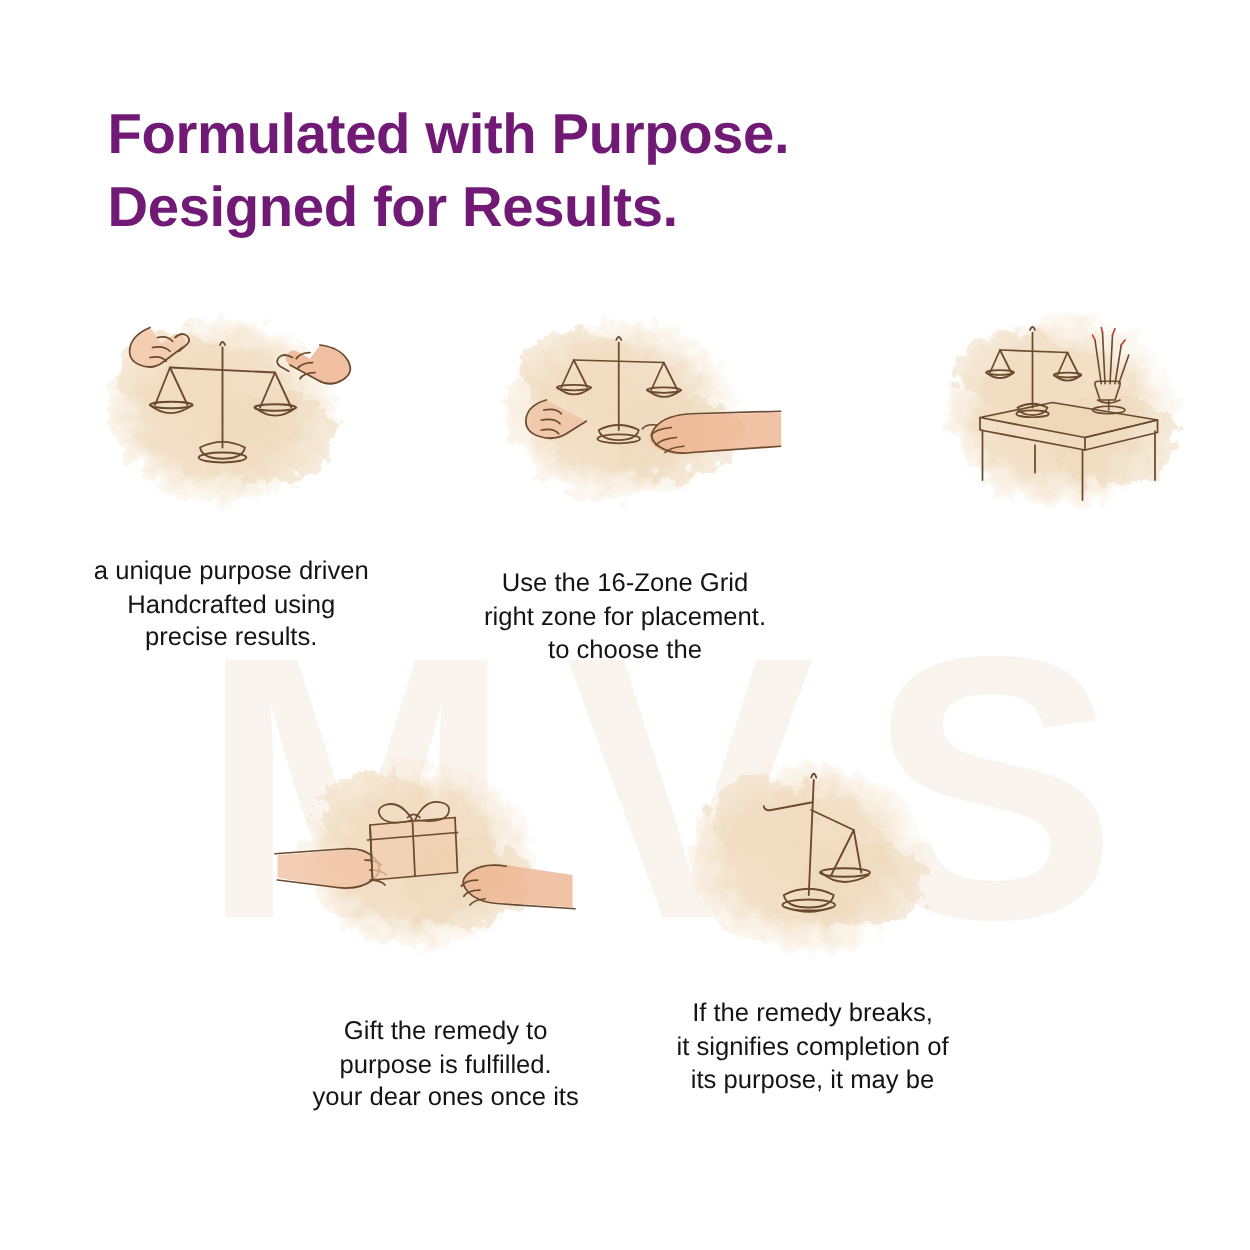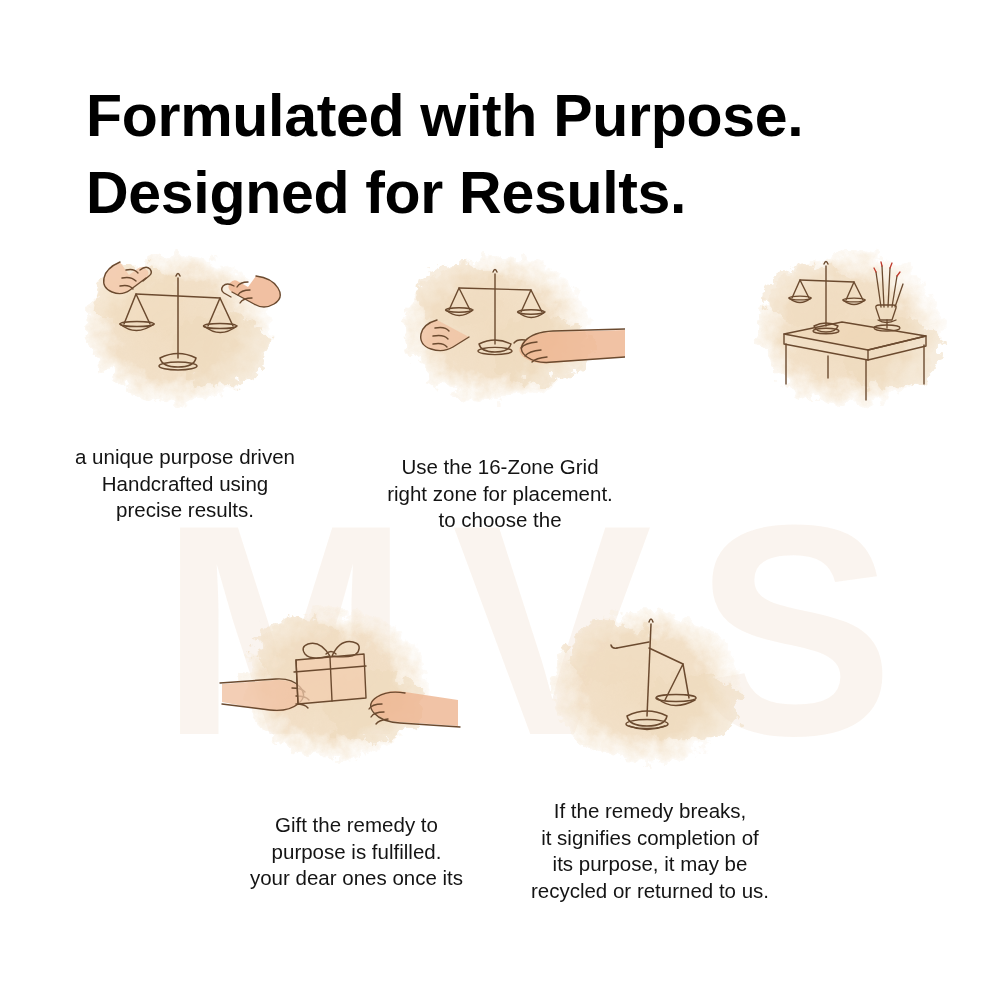--- a/index.html
+++ b/index.html
@@ -41,22 +41,22 @@
     user-select: none;
     z-index: 0;
   }
 
   
   .heading {
     position: absolute;
     left: 86px;
     top: 78px;
     width: 840px;
-    color: #000000;
-    font-size: 59px;
+    color: #701a75;
+    font-size: 45px;
     font-weight: 700;
     line-height: 1.3;
     letter-spacing: -0.3px;
     z-index: 5;
   }
   .heading .line { display: block; white-space: nowrap; }
 
   
   .cards { position: absolute; inset: 0; z-index: 3; }
 
@@ -408,18 +408,17 @@
             <path d="M102 128 q20 -10 40 0 q-2 10 -20 10 q-18 0 -20 -10Z"></path>
             <ellipse cx="122" cy="136" rx="21" ry="4.4"></ellipse>
             <path d="M104 138 q18 7 36 0"></path>
           </g>
         </svg>
       </div>
       <div class="caption">
         <span>If the remedy breaks,</span>
         <span>it signifies completion of</span>
         <span>its purpose, it may be</span>
-        <span>recycled or returned to us.</span>
       </div>
     </div>
 
   </div>
 </div>
 
 </body></html>

